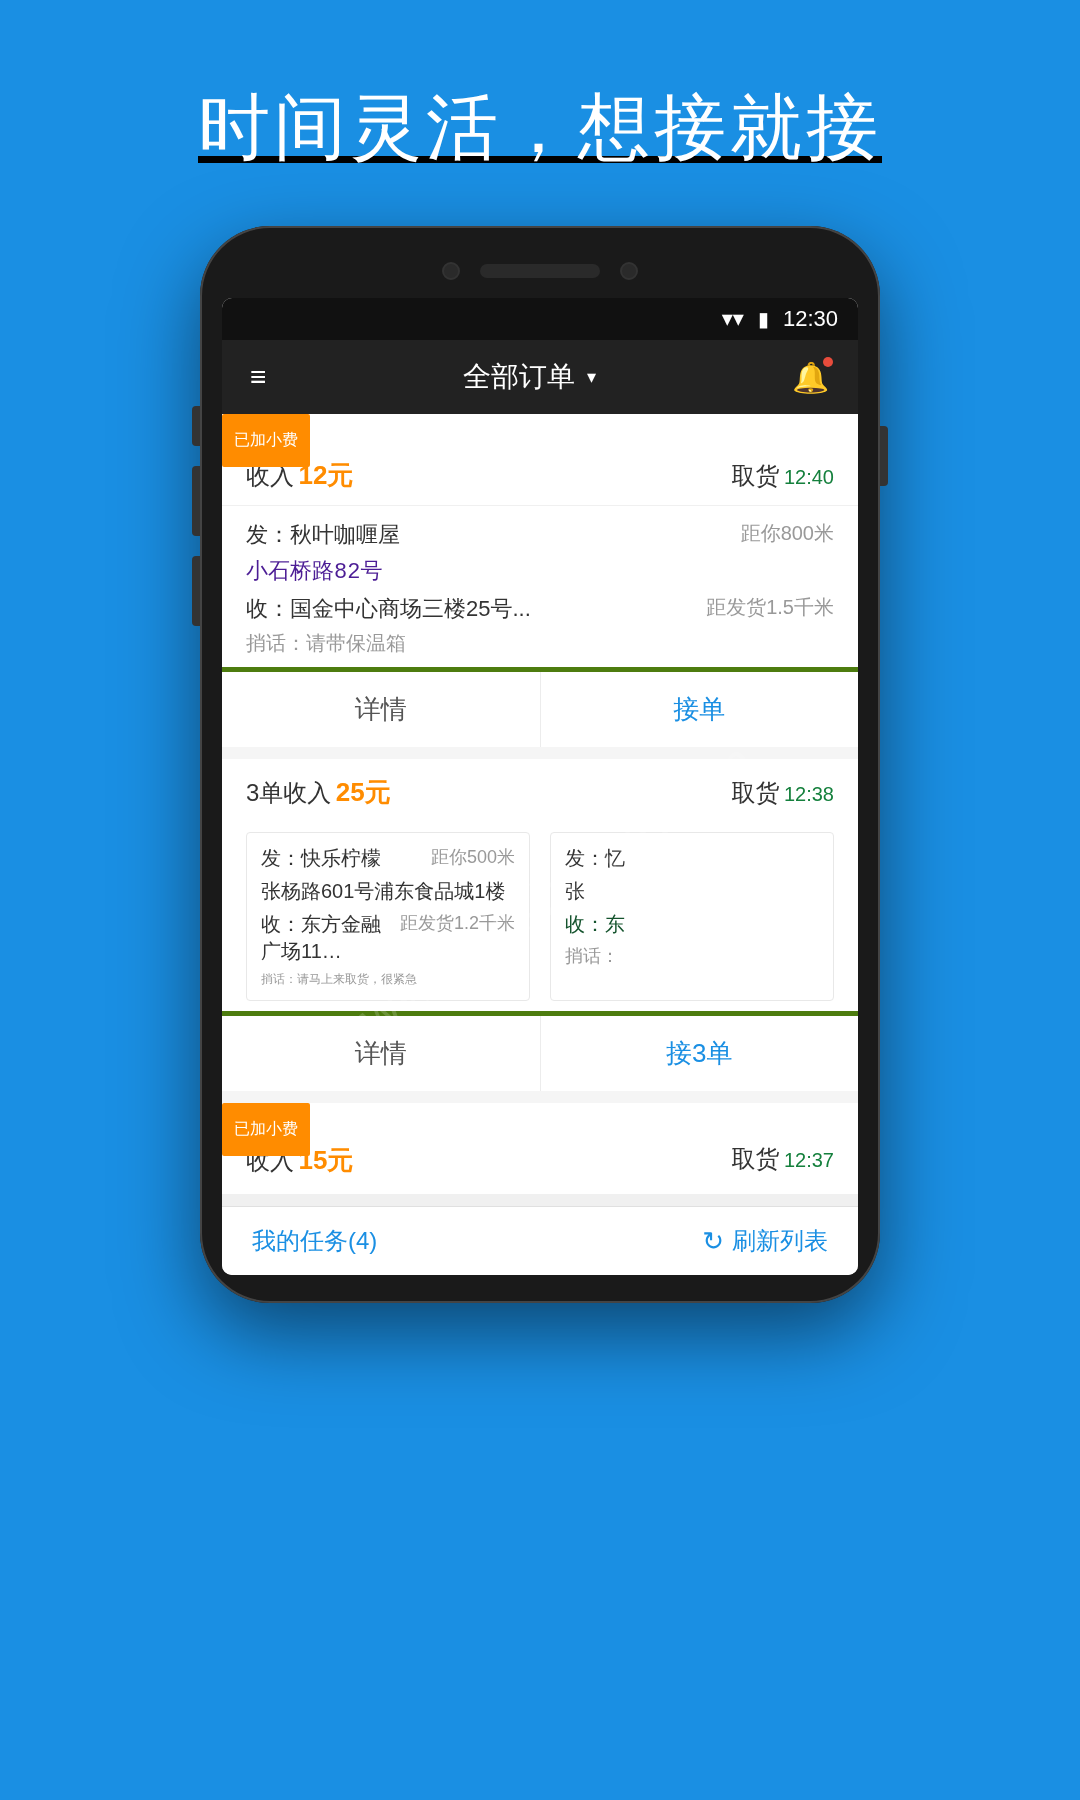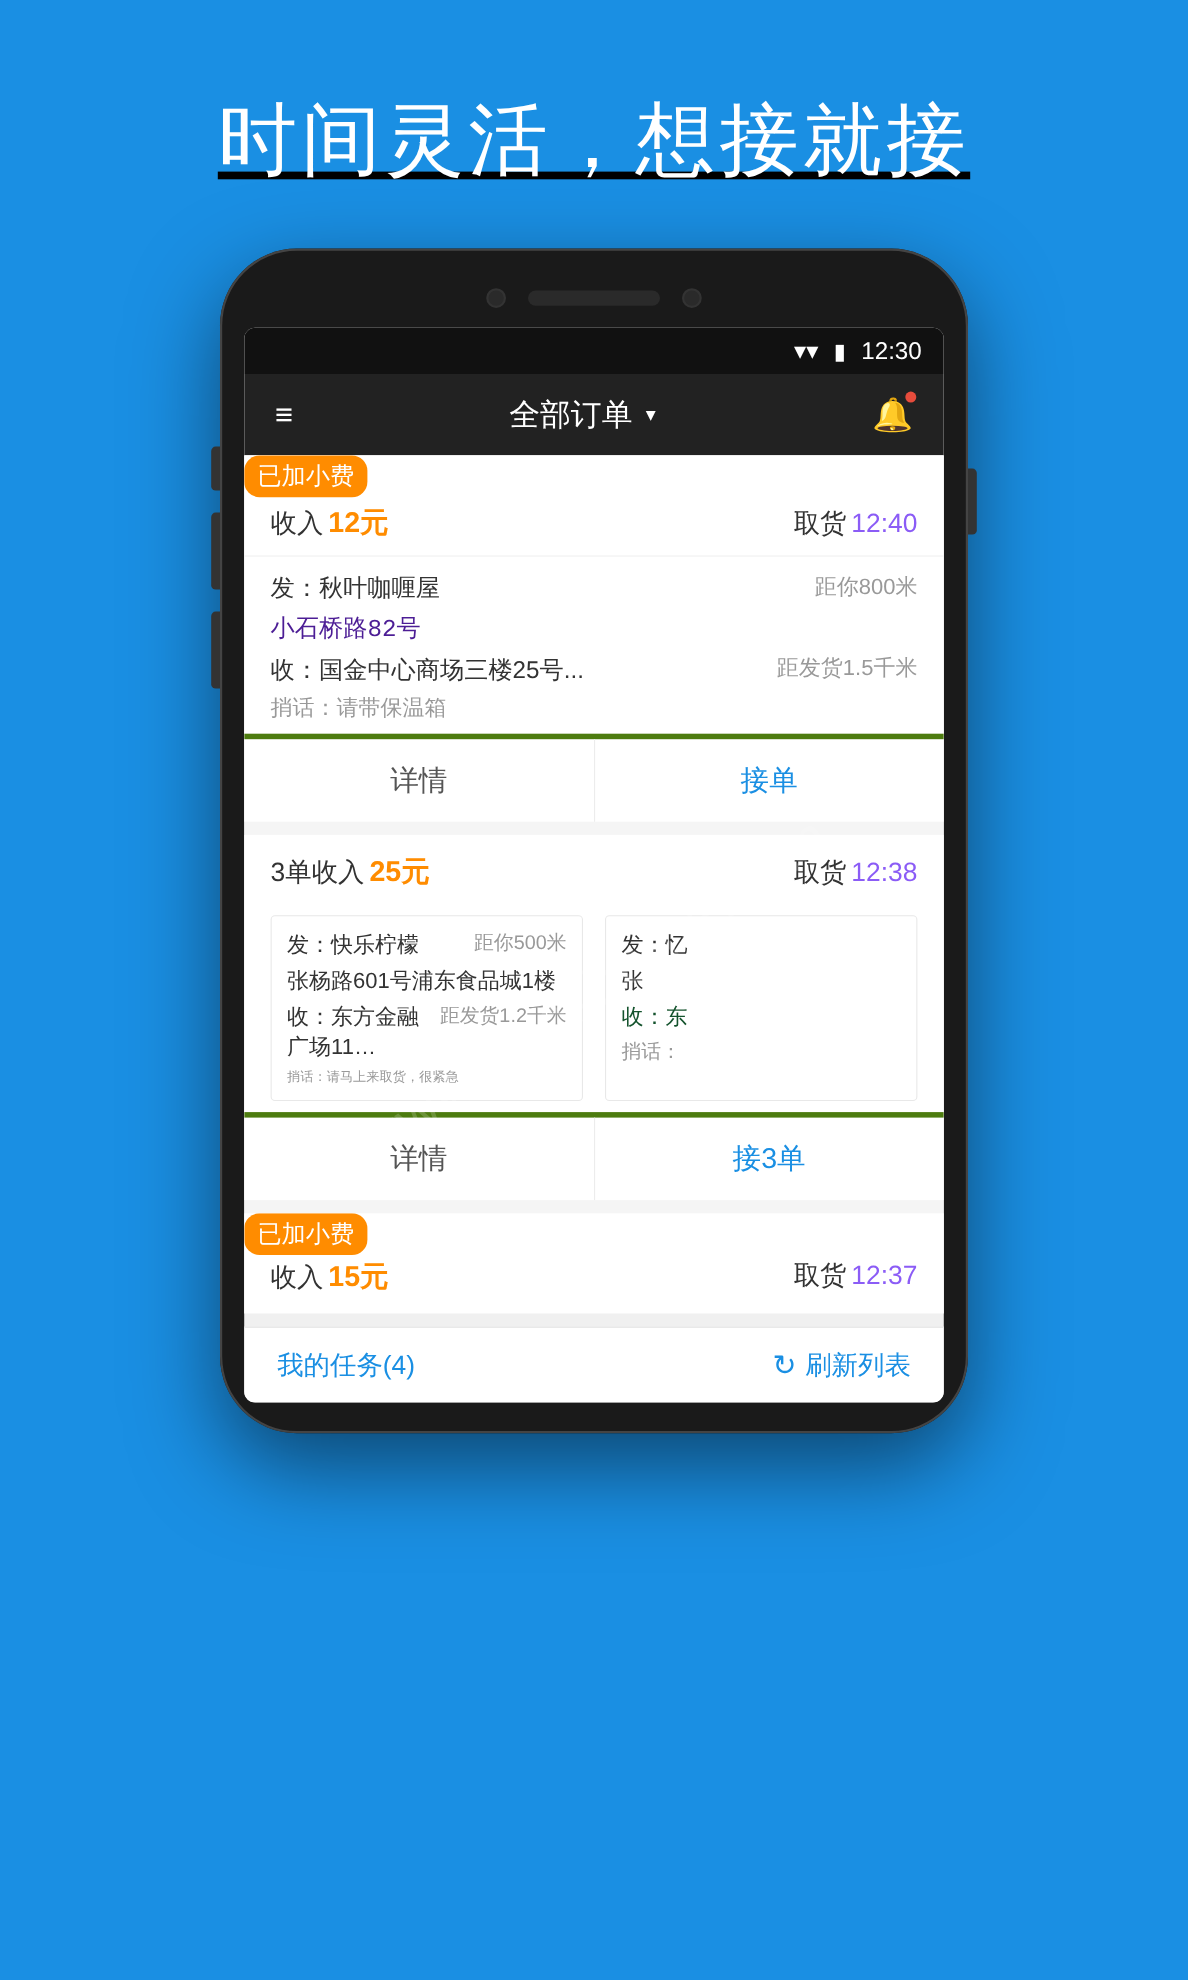--- a/index.html
+++ b/index.html
@@ -175,33 +175,33 @@
     .income-amount {
       color: #ff8c00;
       font-size: 26px;
       font-weight: bold;
     }
     .pickup-time {
       font-size: 24px;
       color: #333;
     }
     .pickup-time-val {
-      font-size: 24px;
-      color: #8b5cf6;
+      font-size: 20px;
+      color: #15803d;
       font-weight: 500;
     }
     .badge {
       position: absolute;
       top: 0;
       left: 0;
       background: #ff8c00;
       color: white;
-      font-size: 22px;
-      padding: 4px 12px;
-      border-radius: 14px;
+      font-size: 16px;
+      padding: 16px 12px;
+      border-radius: 2px;
       z-index: 10;
     }
 
     
     .address-block {
       padding: 14px 24px 10px 24px;
     }
     .address-row {
       display: flex;
       justify-content: space-between;

